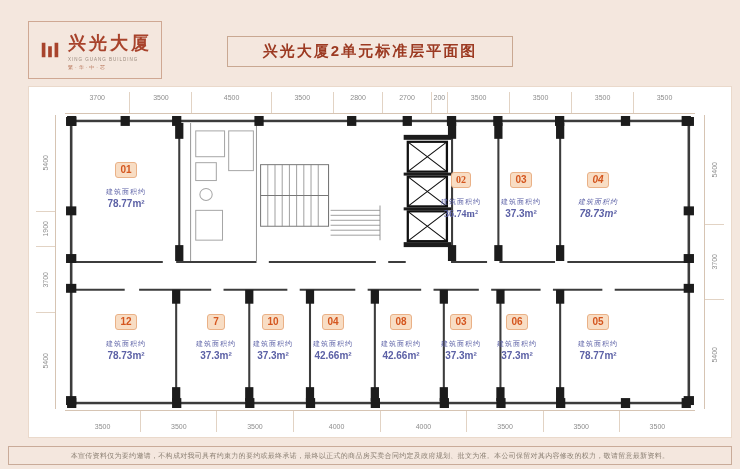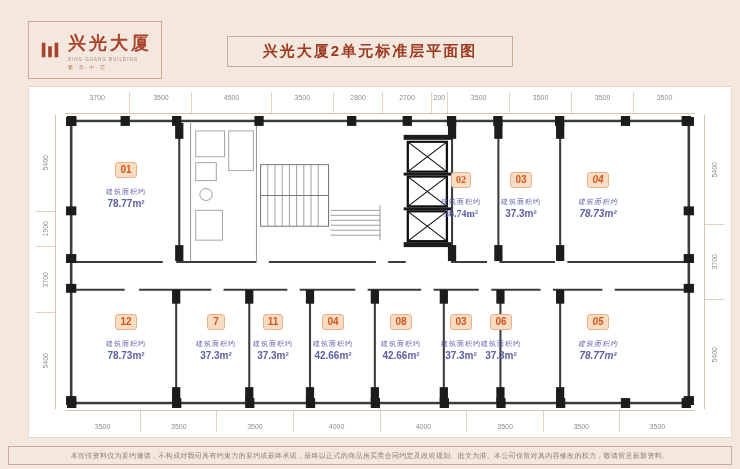--- a/index.html
+++ b/index.html
@@ -300,45 +300,45 @@
         <div class="ubadge">12</div>
         <div class="ulabel">建筑面积约</div>
         <div class="uarea">78.73m²</div>
       </div>
       <div class="unit" style="left:151px; top:196px;">
         <div class="ubadge">7</div>
         <div class="ulabel">建筑面积约</div>
         <div class="uarea">37.3m²</div>
       </div>
       <div class="unit" style="left:208px; top:196px;">
-        <div class="ubadge">11</div>
+        <div class="ubadge">10</div>
         <div class="ulabel">建筑面积约</div>
         <div class="uarea">37.3m²</div>
       </div>
       <div class="unit" style="left:268px; top:196px;">
         <div class="ubadge">04</div>
         <div class="ulabel">建筑面积约</div>
         <div class="uarea">42.66m²</div>
       </div>
       <div class="unit" style="left:336px; top:196px;">
         <div class="ubadge">08</div>
         <div class="ulabel">建筑面积约</div>
         <div class="uarea">42.66m²</div>
       </div>
       <div class="unit" style="left:396px; top:196px;">
         <div class="ubadge">03</div>
         <div class="ulabel">建筑面积约</div>
         <div class="uarea">37.3m²</div>
       </div>
-      <div class="unit" style="left:436px; top:196px;text-align:center;">
+      <div class="unit" style="left:452px; top:196px;text-align:center;">
         <div class="ubadge">06</div>
         <div class="ulabel">建筑面积约</div>
         <div class="uarea">37.3m²</div>
       </div>
-      <div class="unit" style="left:533px; top:196px;font-style:italic;">
+      <div class="unit" style="left:533px; top:196px;">
         <div class="ubadge">05</div>
         <div class="ulabel">建筑面积约</div>
         <div class="uarea">78.77m²</div>
       </div>
     </div>
   </div>
 
   <div class="footer">本宣传资料仅为要约邀请，不构成对我司具有约束力的要约或最终承诺，最终以正式的商品房买卖合同约定及政府规划、批文为准。本公司保留对其内容修改的权力，敬请留意最新资料。</div>
 
 </div>

